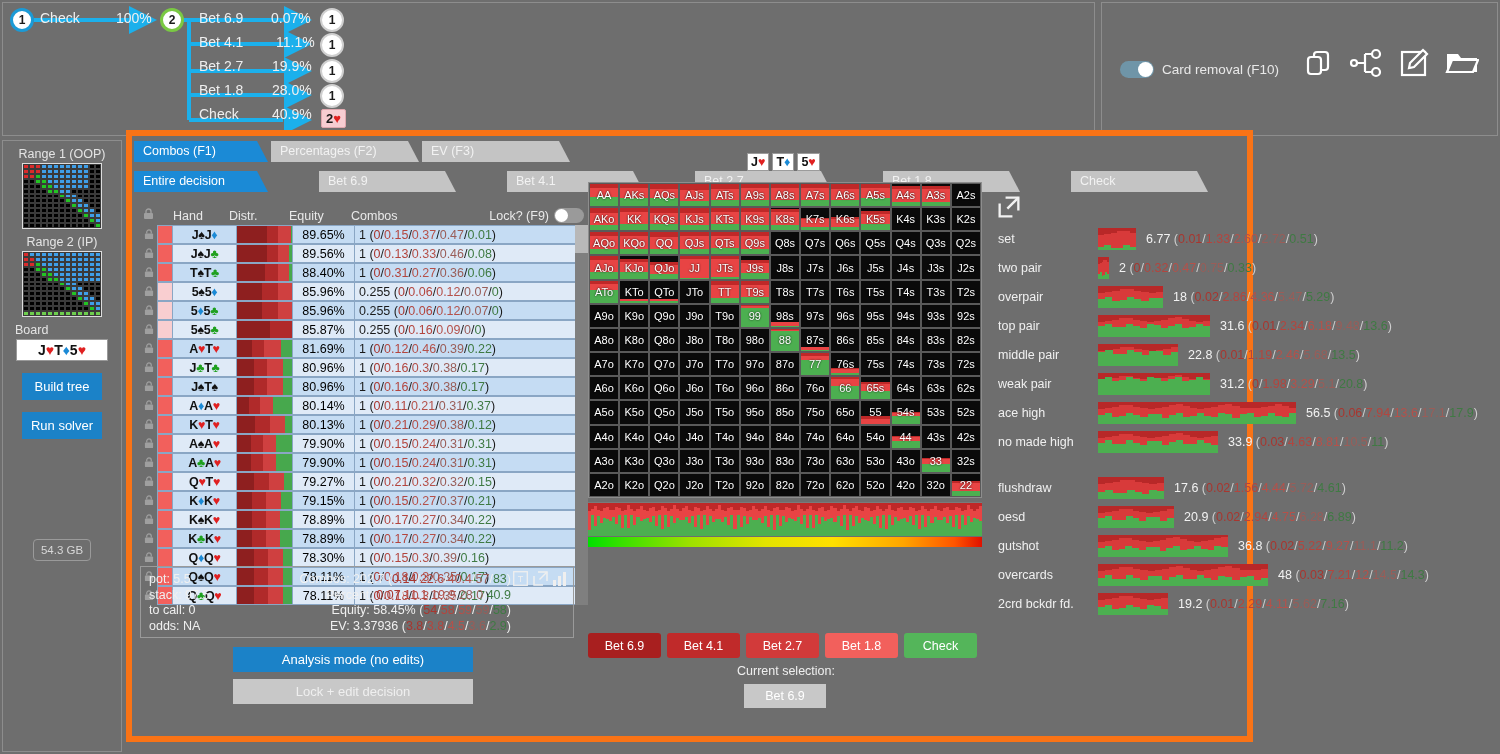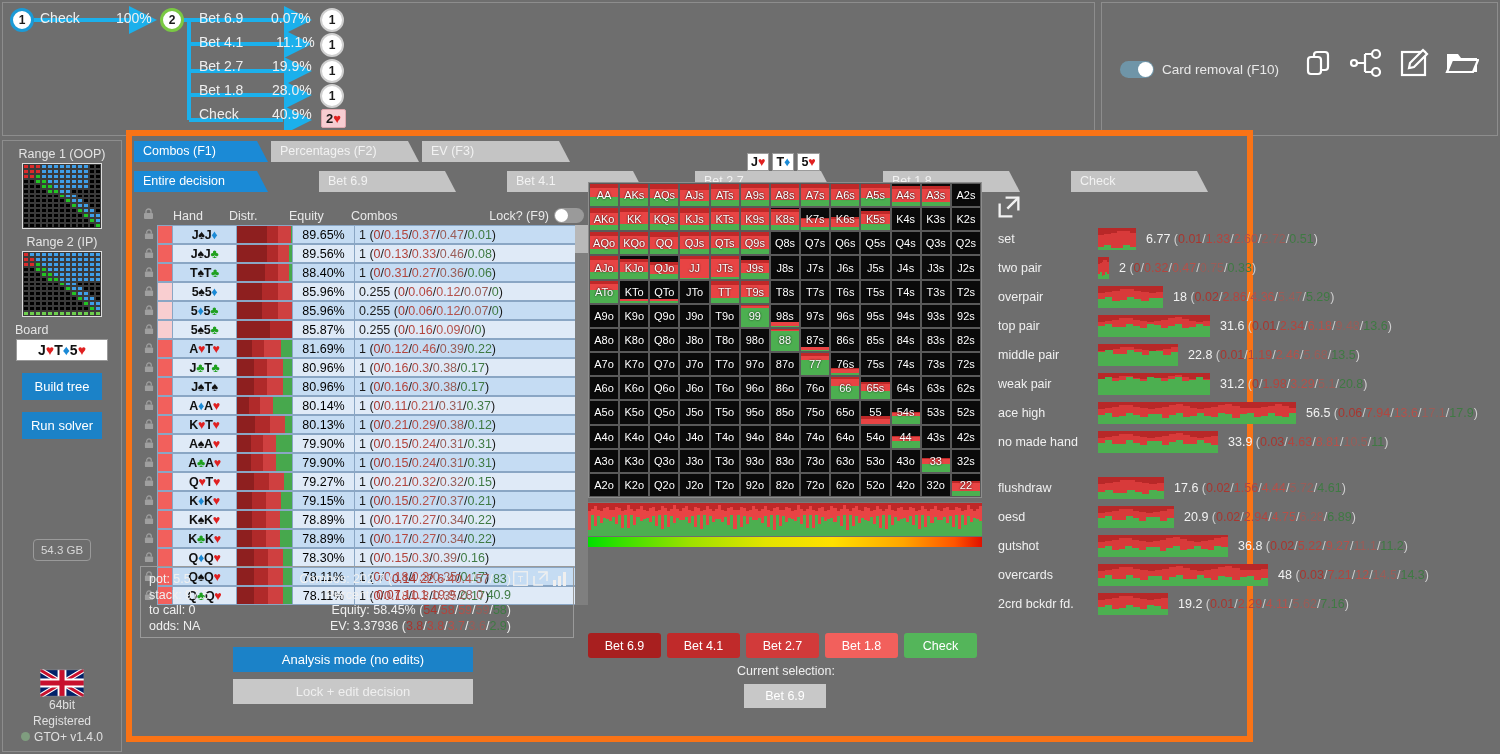--- a/index.html
+++ b/index.html
@@ -644,37 +644,20 @@
       <span class="black">T</span>
       <span class="blue">♦</span>
       <span class="black">5</span>
       <span class="red">♥</span>
   </div>
   <button class="sb-btn">Build tree</button>
   <button class="sb-btn">Run solver</button>
   <div style="position:absolute; left:0; right:0; top:398px;">
     <div class="mem-badge">54.3 GB</div>
   </div>
-  <div style="position:absolute; left:0; right:0; bottom:6px;">
-    <div class="flag">
-      <svg width="44" height="28" viewBox="0 0 60 36">
-        <rect width="60" height="36" fill="#012169"></rect>
-        <path d="M0 0 L60 36 M60 0 L0 36" stroke="#fff" stroke-width="7"></path>
-        <path d="M0 0 L60 36 M60 0 L0 36" stroke="#C8102E" stroke-width="4"></path>
-        <path d="M30 0 V36 M0 18 H60" stroke="#fff" stroke-width="12"></path>
-        <path d="M30 0 V36 M0 18 H60" stroke="#C8102E" stroke-width="7"></path>
-        <rect x="0" y="0" width="60" height="36" fill="none" stroke="#888" stroke-width="1"></rect>
-      </svg>
-    </div>
-    <div class="sb-foot">64bit</div>
-    <div class="sb-foot">Registered</div>
-    <div class="sb-foot">
-      <span style="display:inline-block;width:9px;height:9px;border-radius:50%;background:#7f9d7f;margin-right:4px;"></span><span>GTO+ v1.4.0</span>
-    </div>
-  </div>
 </div>
 
 <div class="panel" id="main-panel">
 
   <div class="tabstrip" id="view-tabs" style="left:2px; top:5px;">
       <div class="tab active" style="width: 134px;"><span>Combos (F1)</span></div>
       <div class="tab" style="width: 148px;"><span>Percentages (F2)</span></div>
       <div class="tab" style="width: 148px;"><span>EV (F3)</span></div>
     </div>
 
@@ -1212,21 +1195,21 @@
     <div class="sb-left">
       <div>pot: 5.5</div>
       <div>stack: 97.5</div>
       <div>to call: 0</div>
       <div>odds: NA</div>
     </div>
     <div class="sb-mid" id="summary-mid">
         <div><span>Combos:</span> <span>202.7 </span>(<span class="v0">0.14</span>/<span class="v1">22.6</span>/<span class="v2">40.4</span>/<span class="v3">57</span>/<span class="v4">83</span>)</div>
         <div><span>Percent:</span> <span class="v0">0.07</span>/<span class="v1">11.1</span>/<span class="v2">19.9</span>/<span class="v3">28.0</span>/<span class="v4">40.9</span></div>
         <div><span>Equity:</span> <span>58.45% </span>(<span class="v0">54</span>/<span class="v1">58</span>/<span class="v2">59</span>/<span class="v3">59</span>/<span class="v4">58</span>)</div>
-        <div><span>EV:</span> <span>3.37936 </span>(<span class="v0">3.8</span>/<span class="v1">3.8</span>/<span class="v2">3.7</span>/<span class="v3">3.6</span>/<span class="v4">2.9</span>)</div>
+        <div><span>EV:</span> <span>3.37936 </span>(<span class="v0">3.8</span>/<span class="v1">3.8</span>/<span class="v2">4.5</span>/<span class="v3">3.6</span>/<span class="v4">2.9</span>)</div>
       </div>
     <div class="sb-icons">
       <span><svg width="15" height="15" viewBox="0 0 15 15">
             <rect x="0.7" y="0.7" width="13.6" height="13.6" fill="none" stroke="#efefef" stroke-width="1.3"></rect>
             <text x="7.5" y="11" font-size="9" fill="#efefef" text-anchor="middle" font-family="Liberation Sans">T</text>
           </svg></span>
       <span><svg width="15" height="15" viewBox="0 0 15 15">
             <path d="M1 5 V14 H10" fill="none" stroke="#efefef" stroke-width="1.5"></path>
             <path d="M5 1 H14 V10" fill="none" stroke="#efefef" stroke-width="1.5"></path>
             <path d="M6.5 8.5 L14 1" stroke="#efefef" stroke-width="1.5"></path>
@@ -2727,21 +2710,21 @@
             <div class="g" style="height:29.624510720826052%"></div>
           </div>
           <div class="seg">
             <div class="dk" style="height:27.60174411226765%"></div>
             <div class="g" style="height:47.455775443144205%"></div>
           </div>
         </div>
         <div class="rs-val">56.5 <span style="color:#cfcfcf">(</span><span class="v0">0.06</span><span style="color:#cfcfcf">/</span><span class="v1">7.94</span><span style="color:#cfcfcf">/</span><span class="v2">13.6</span><span style="color:#cfcfcf">/</span><span class="v3">17.1</span><span style="color:#cfcfcf">/</span><span class="v4">17.9</span><span style="color:#cfcfcf">)</span></div>
       </div>
       <div class="rs-row">
-        <div class="rs-label">no made hand</div>
+        <div class="rs-label">no made high</div>
         <div class="rs-bar" style="width:120px">
           <div class="seg">
             <div class="dk" style="height:32%"></div>
             <div class="g" style="height:45%"></div>
           </div>
           <div class="seg">
             <div class="dk" style="height:29.889587124375346%"></div>
             <div class="g" style="height:55.40930096456156%"></div>
           </div>
           <div class="seg">

